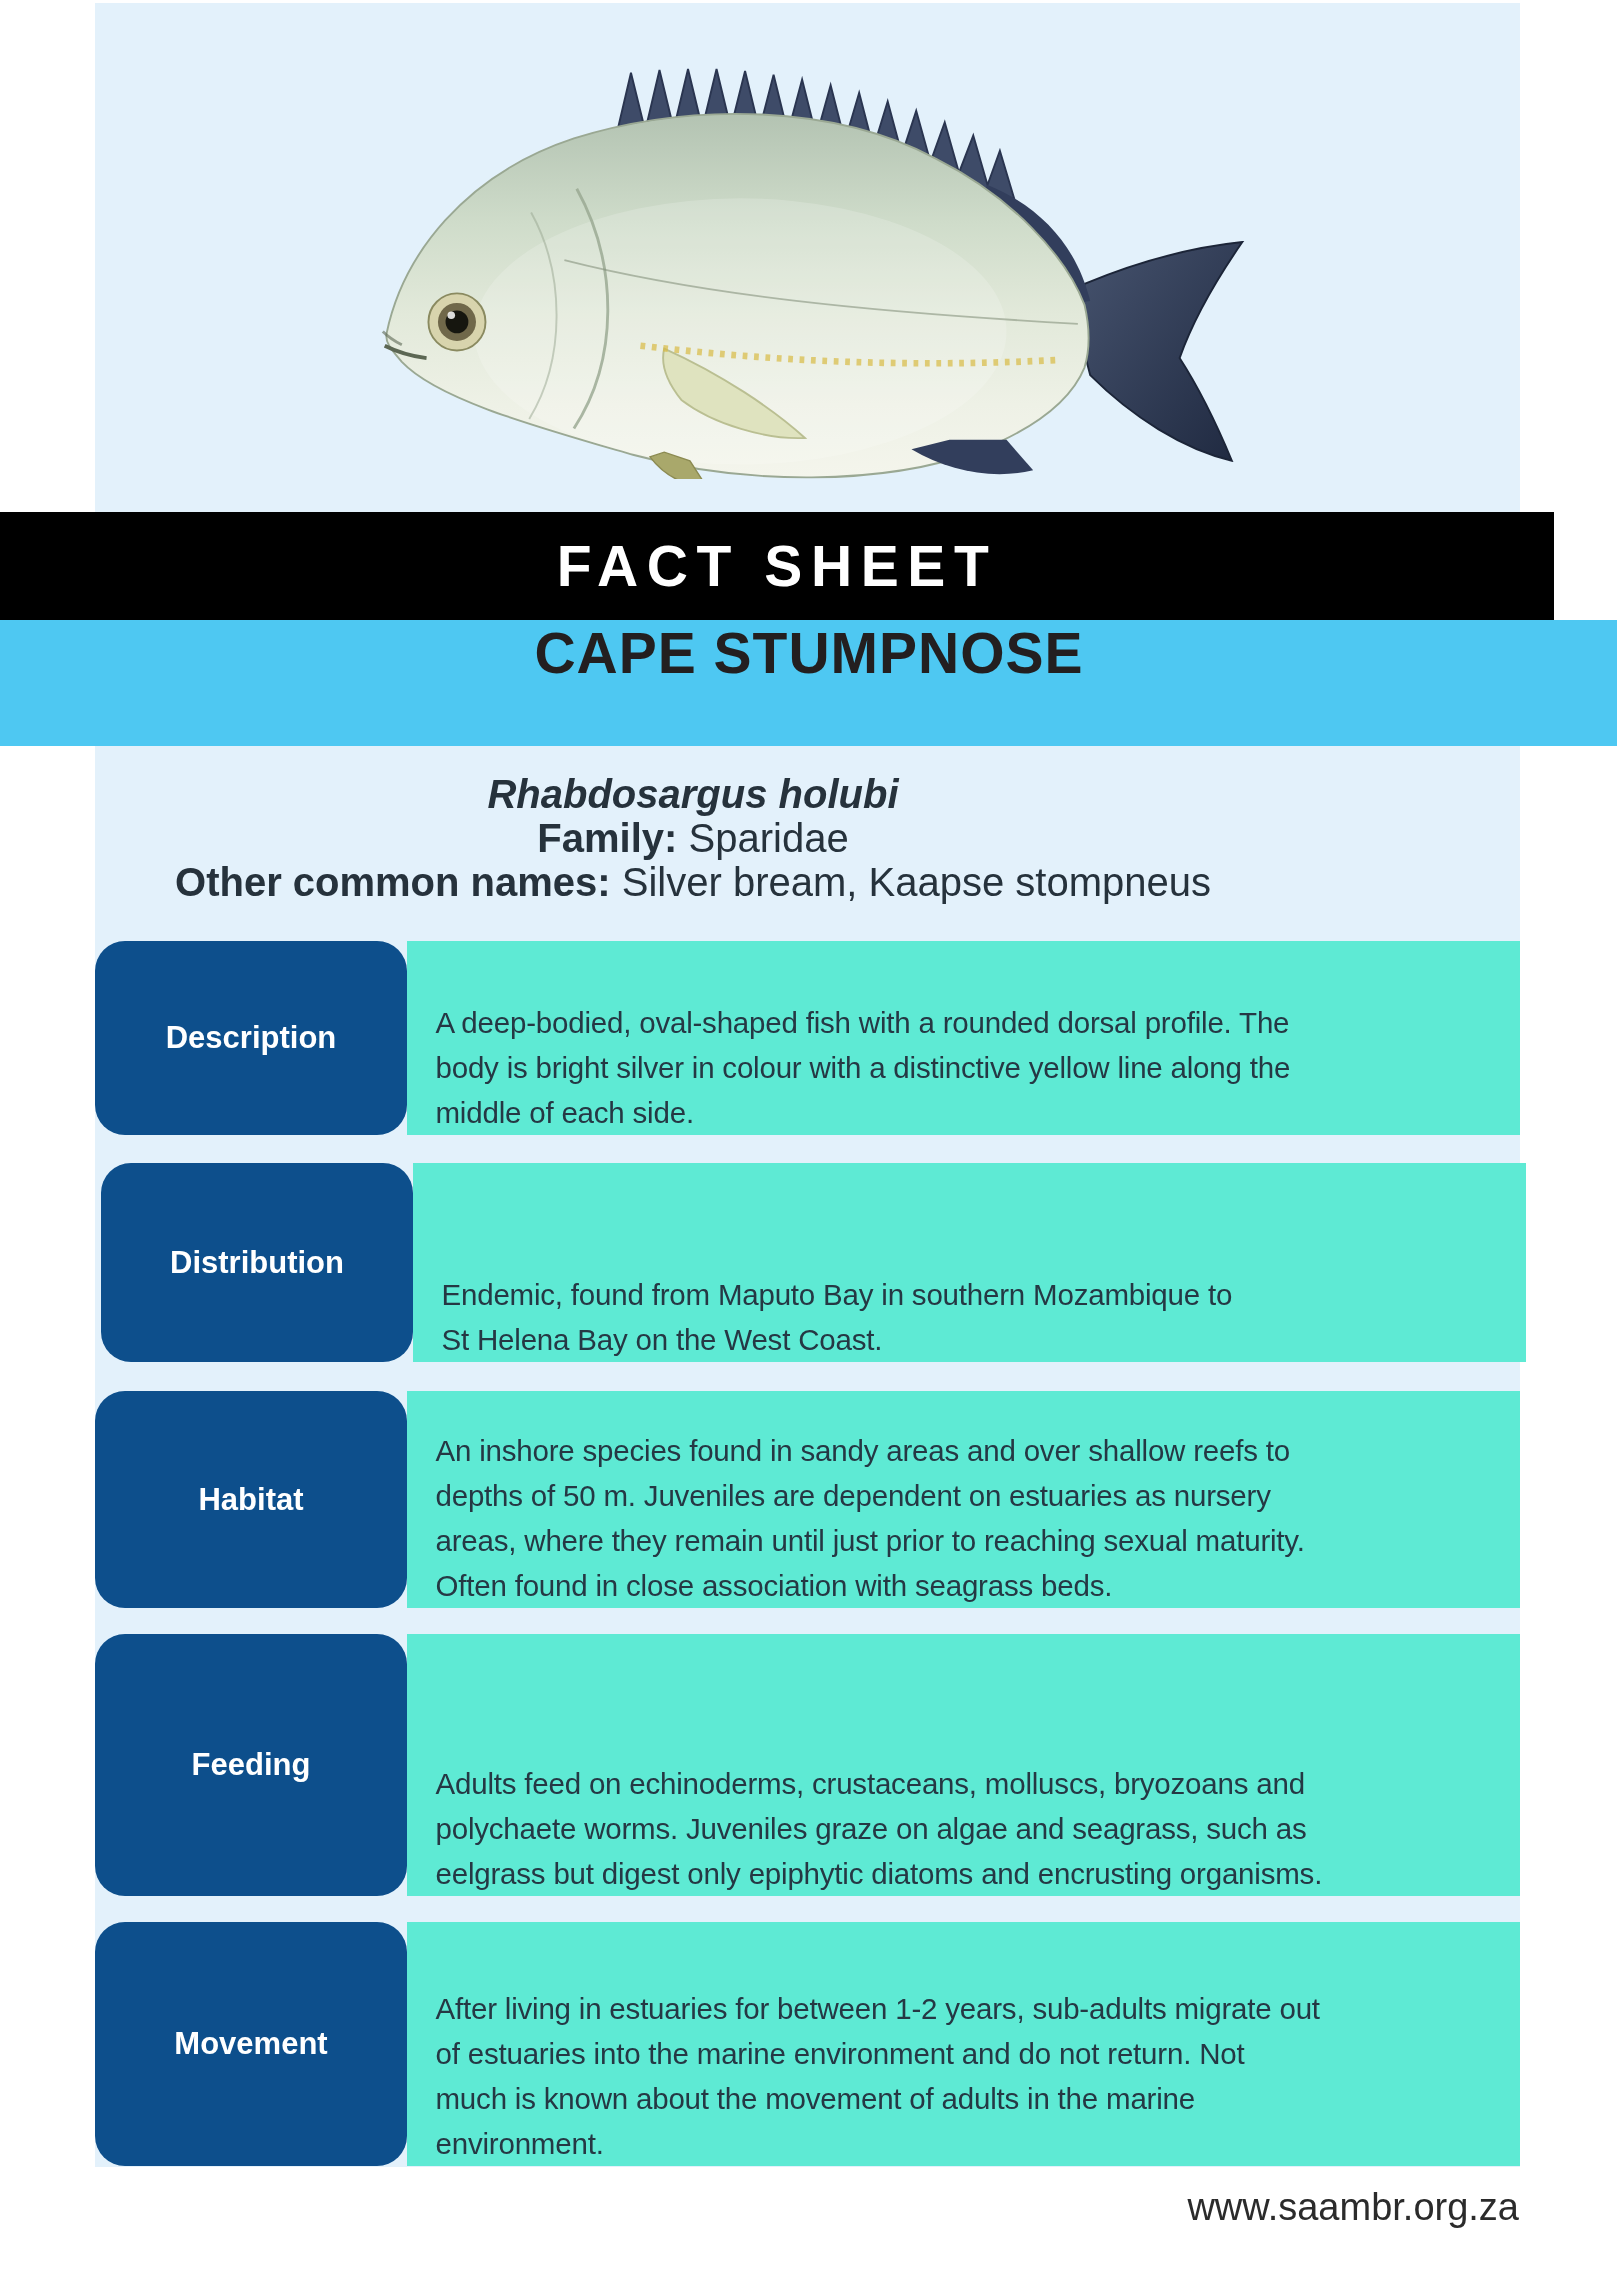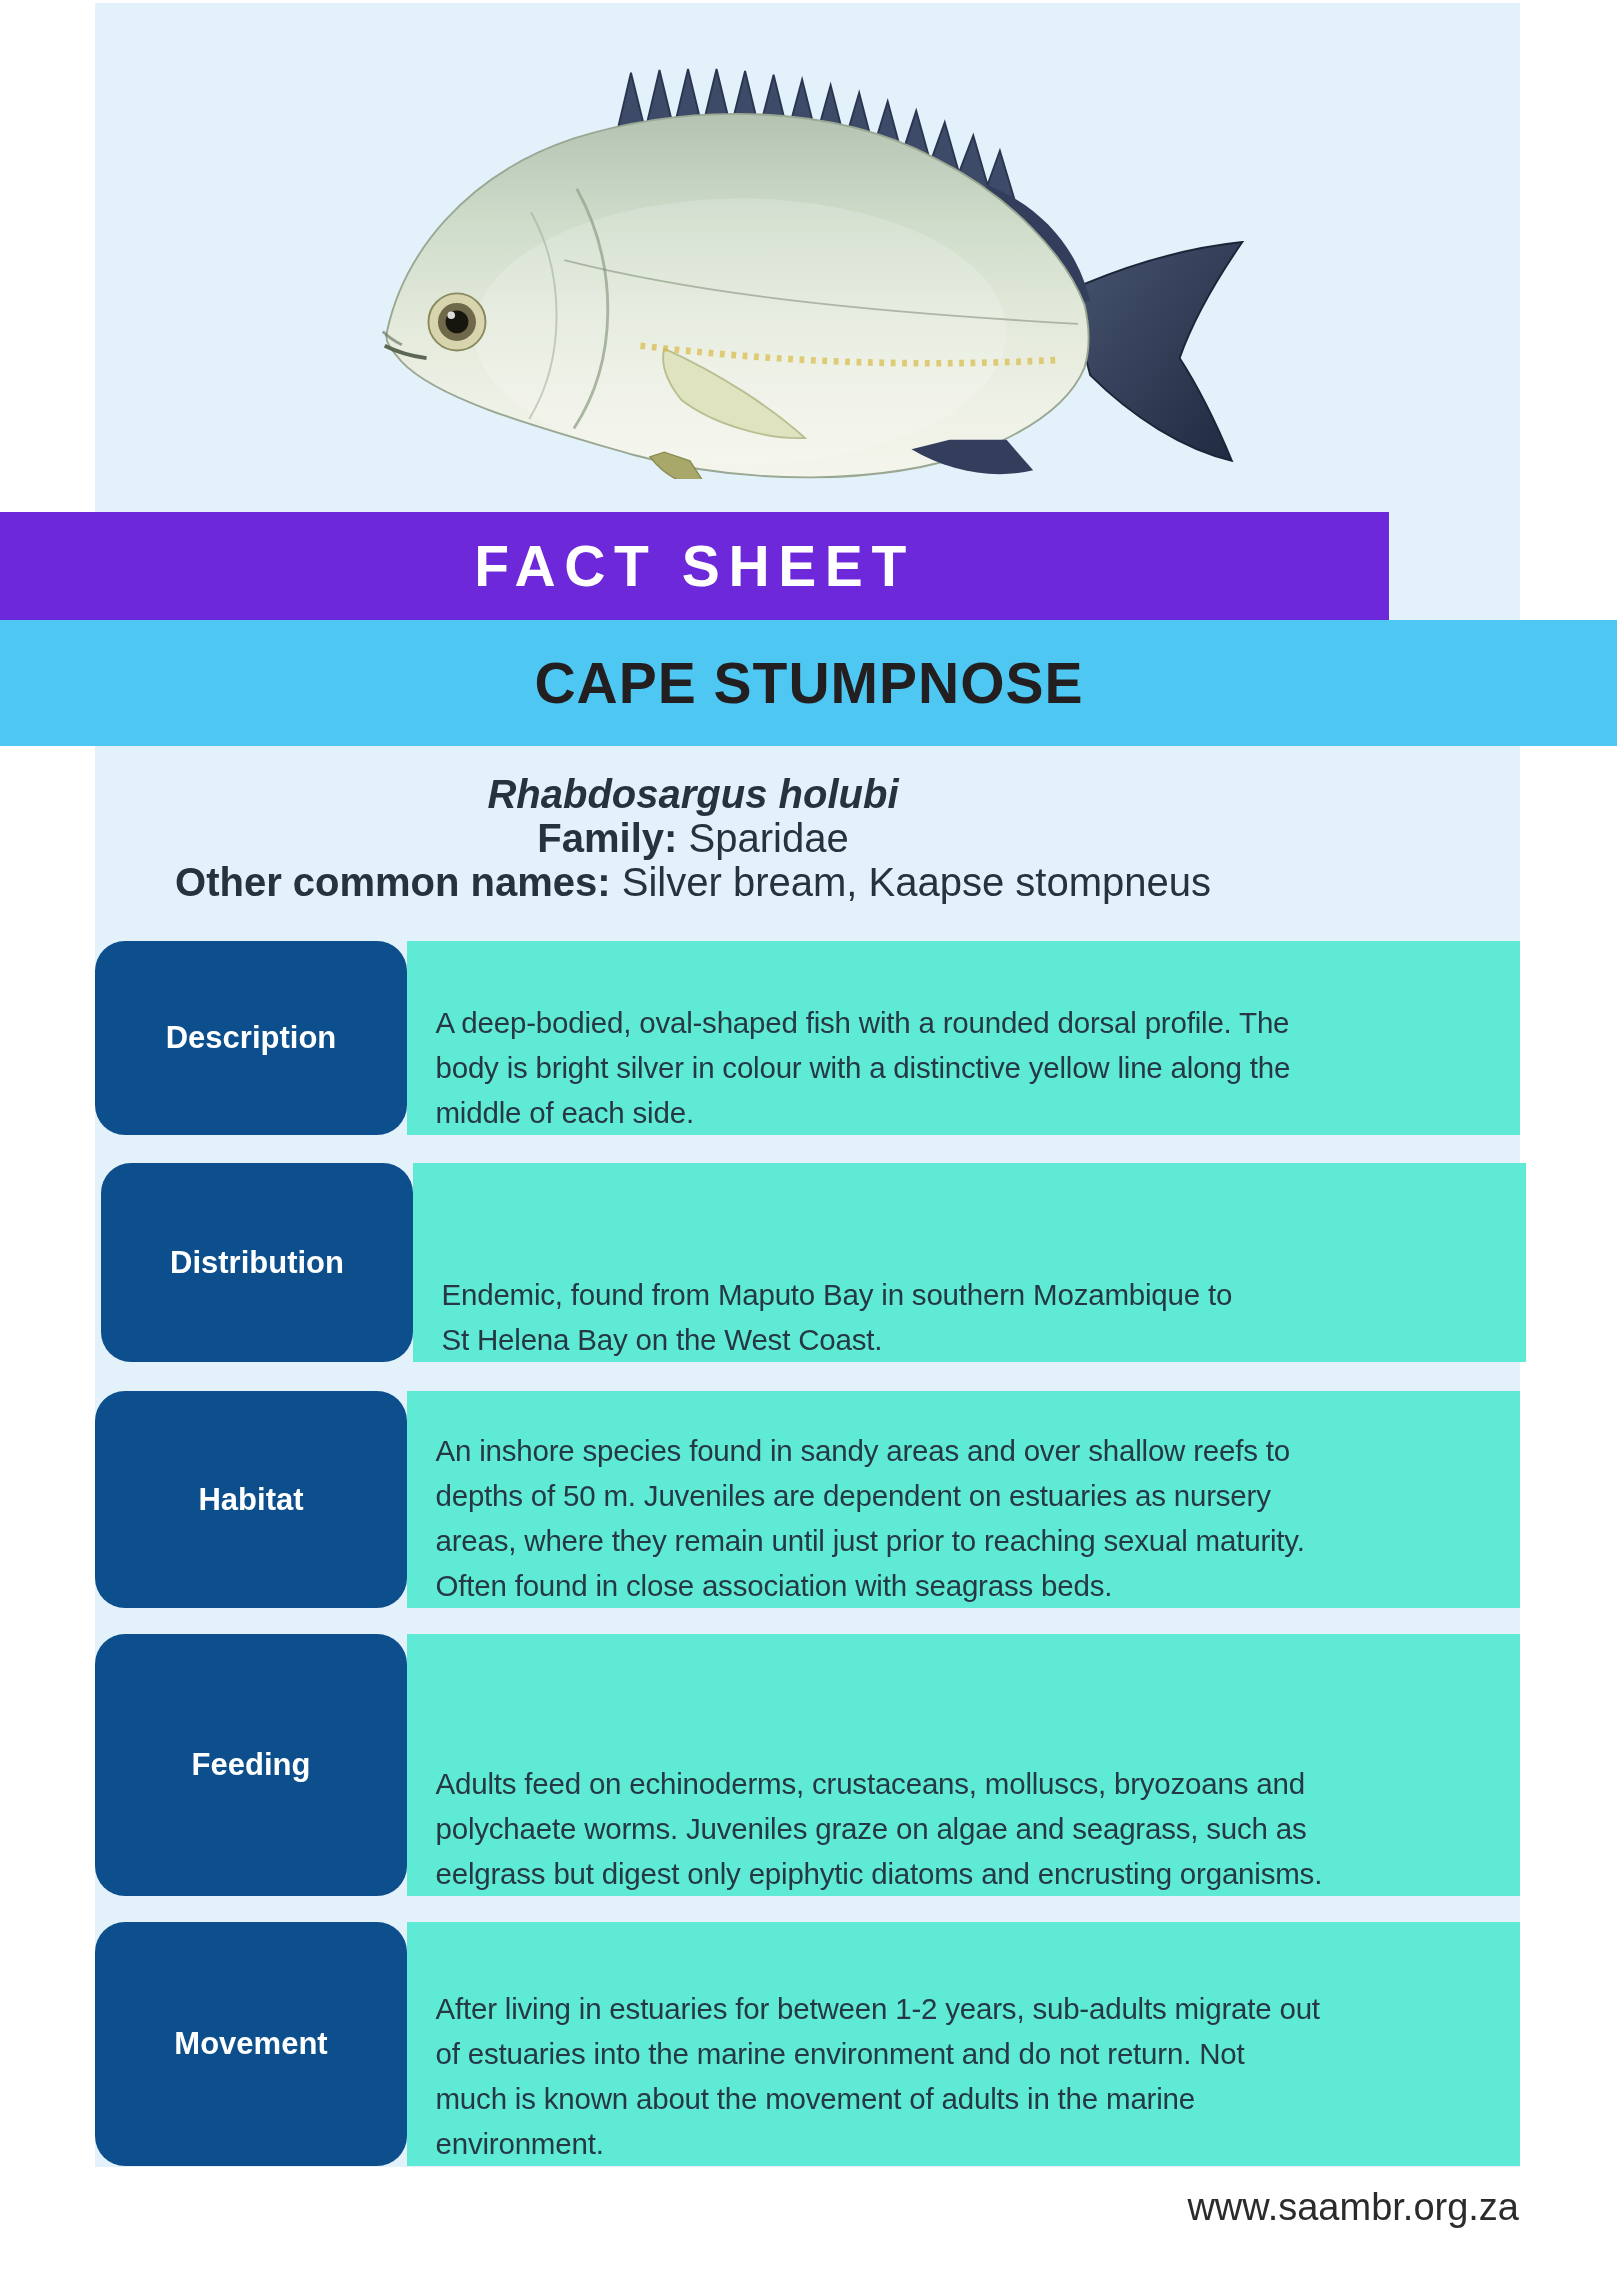--- a/index.html
+++ b/index.html
@@ -8,28 +8,28 @@
     font-family:"Liberation Sans", sans-serif;
     -webkit-font-smoothing:antialiased;
   }
   .page{position:absolute;left:0;top:0;width:1618px;height:2269px;overflow:hidden;}
 
   .panel{position:absolute;left:95px;top:2.9px;width:1425px;height:2164px;background:#e3f1fb;}
 
   .fish-wrap{position:absolute;left:379px;top:46px;width:870px;height:438px;}
 
   .band-fact{
-    position:absolute;left:0;top:512px;width:1389px;height:108px;background:#6d28d9;
+    position:absolute;left:0;top:512px;width:1554px;height:108px;background:#000000;
     display:flex;align-items:center;justify-content:center;
   }
   .band-fact .band-text{color:#ffffff;font-weight:bold;font-size:57px;letter-spacing:8.6px;}
 
   .band-name{
     position:absolute;left:0;top:620px;width:1618px;height:126px;background:#4ec8f2;
-    display:flex;align-items:center;justify-content:center;
+    display:flex;align-items:flex-start;justify-content:center;
   }
   .band-name .band-text{color:#231f20;font-weight:bold;font-size:57px;letter-spacing:1px;}
 
   .taxo{
     position:absolute;left:95px;top:772px;width:1196px;text-align:center;
     color:#26323c;font-size:40px;line-height:44px;
   }
   .taxo .sci{font-weight:bold;font-style:italic;}
   .taxo .b{font-weight:bold;}
 

